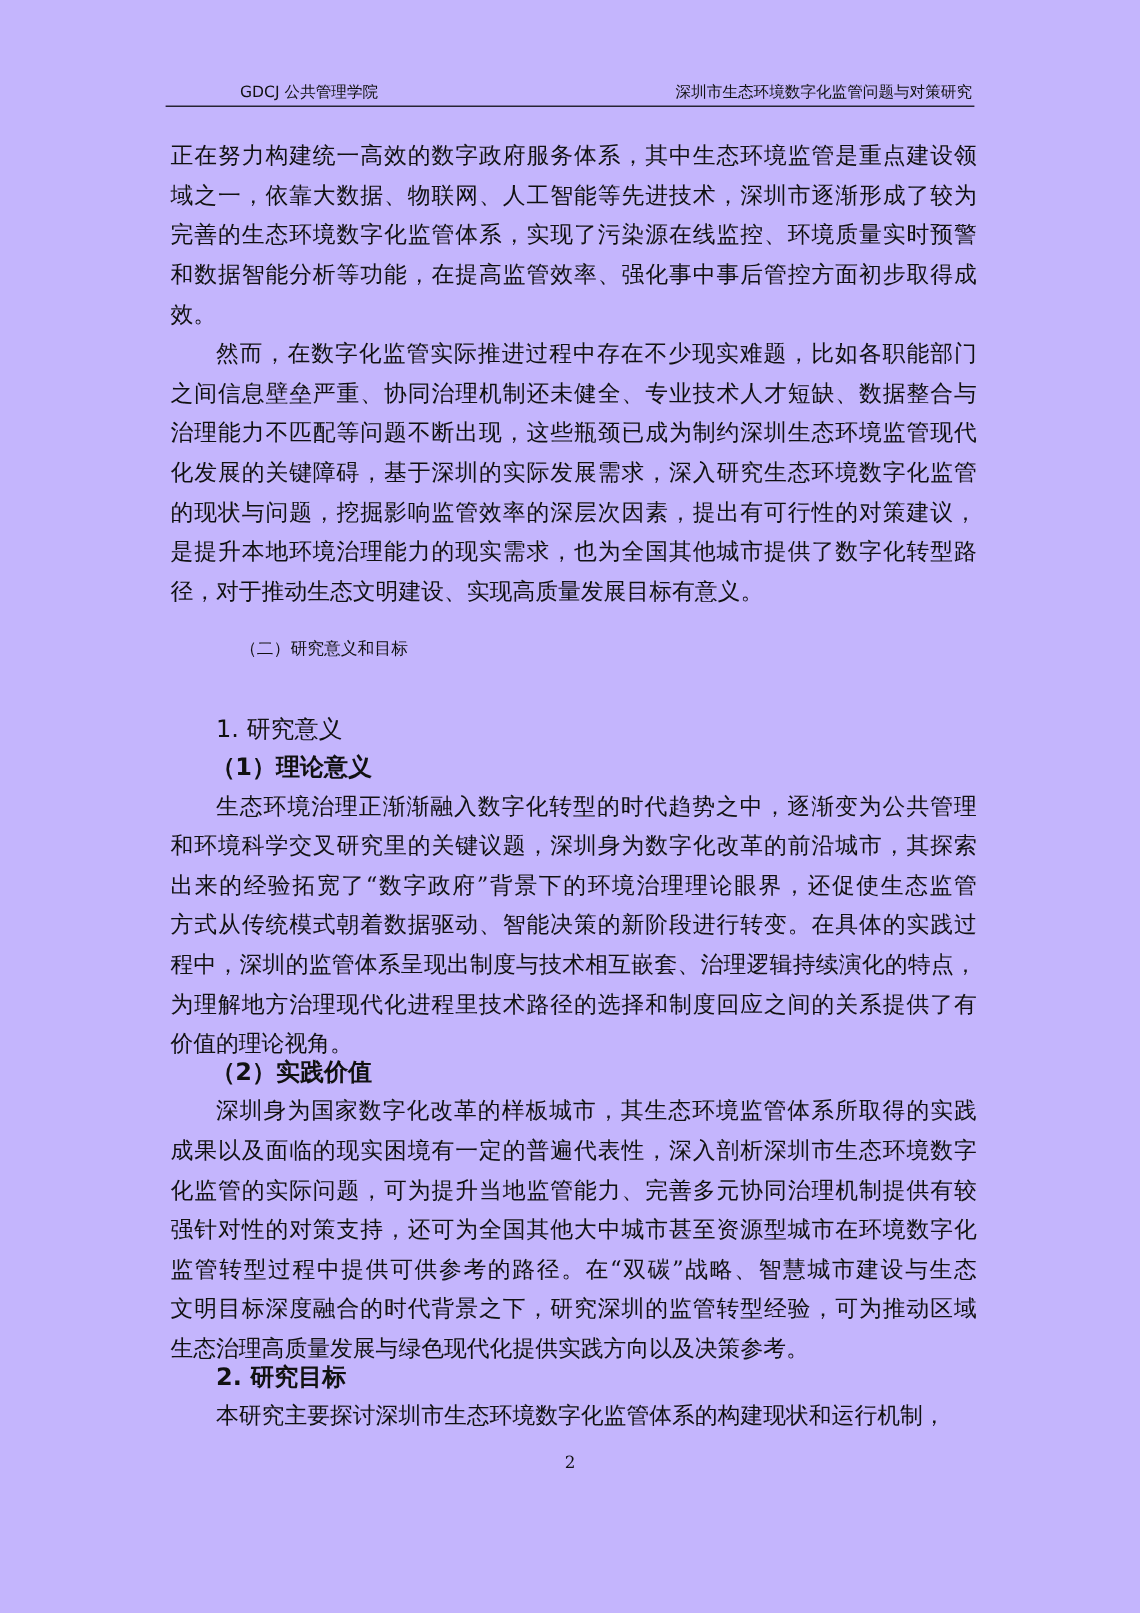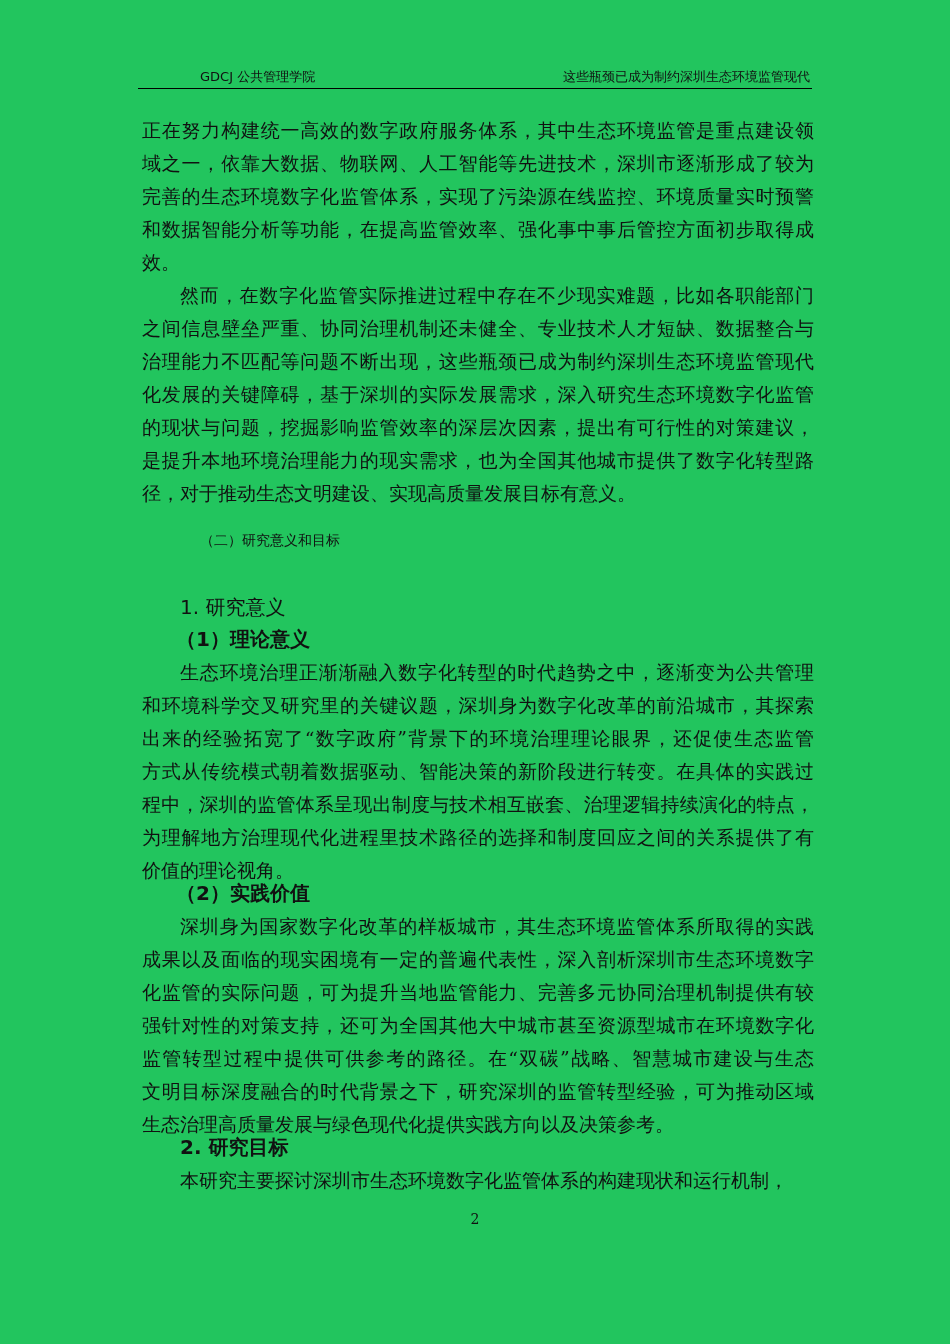--- a/index.html
+++ b/index.html
@@ -1,17 +1,17 @@
 <!DOCTYPE html>
 <html><head>
 <meta charset="utf-8">
 <style>
   html, body { margin: 0; padding: 0; background: #ffffff; }
   body { width: 950px; height: 1344px; position: relative; overflow: hidden; }
-  .page { position: absolute; left: 0; top: 0; width: 950px; height: 1344px; background: #22c55e; }
+  .page { position: absolute; left: 0; top: 0; width: 950px; height: 1344px; background: #c4b5fd; }
   .header { position: absolute; left: 138px; top: 68px; width: 674px; height: 22px; }
   .header-left { position: absolute; left: 62px; top: 0; font-family: "DejaVu Sans", sans-serif; font-size: 13px; color: #111; letter-spacing: 0px; }
   .header-right { position: absolute; right: 2px; top: 0; font-family: "DejaVu Sans", sans-serif; font-size: 13px; color: #111; }
   .header-rule { position: absolute; left: 138px; top: 88px; width: 674px; height: 0; border-top: 1.5px solid #000; }
 
   .line { position: absolute; left: 142px; width: 672px; font-family: "DejaVu Serif", serif; font-size: 19px; line-height: 24px; color: #111; white-space: nowrap; text-align: justify; text-align-last: justify; letter-spacing: 0px; }
   .line.last { text-align-last: left; }
   .indent { left: 180px; width: 634px; }
 
   .h2 { position: absolute; left: 200px; font-family: "DejaVu Sans", sans-serif; font-size: 14px; color: #111; white-space: nowrap; }
@@ -20,21 +20,21 @@
 
   .page-number { position: absolute; left: 470px; top: 1211px; width: 10px; font-family: "DejaVu Serif", serif; font-size: 14px; color: #111; text-align: center; }
 </style>
 </head>
 <body>
 
 <div class="page">
 
   <div class="header">
     <span class="header-left">GDCJ 公共管理学院</span>
-    <span class="header-right">这些瓶颈已成为制约深圳生态环境监管现代</span>
+    <span class="header-right">深圳市生态环境数字化监管问题与对策研究</span>
   </div>
   <div class="header-rule"></div>
 
   <div class="line" style="top:118px">正在努力构建统一高效的数字政府服务体系，其中生态环境监管是重点建设领</div>
   <div class="line" style="top:151px">域之一，依靠大数据、物联网、人工智能等先进技术，深圳市逐渐形成了较为</div>
   <div class="line" style="top:184px">完善的生态环境数字化监管体系，实现了污染源在线监控、环境质量实时预警</div>
   <div class="line" style="top:217px">和数据智能分析等功能，在提高监管效率、强化事中事后管控方面初步取得成</div>
   <div class="line last" style="top:250px">效。</div>
 
   <div class="line" style="top:316px">之间信息壁垒严重、协同治理机制还未健全、专业技术人才短缺、数据整合与</div>

